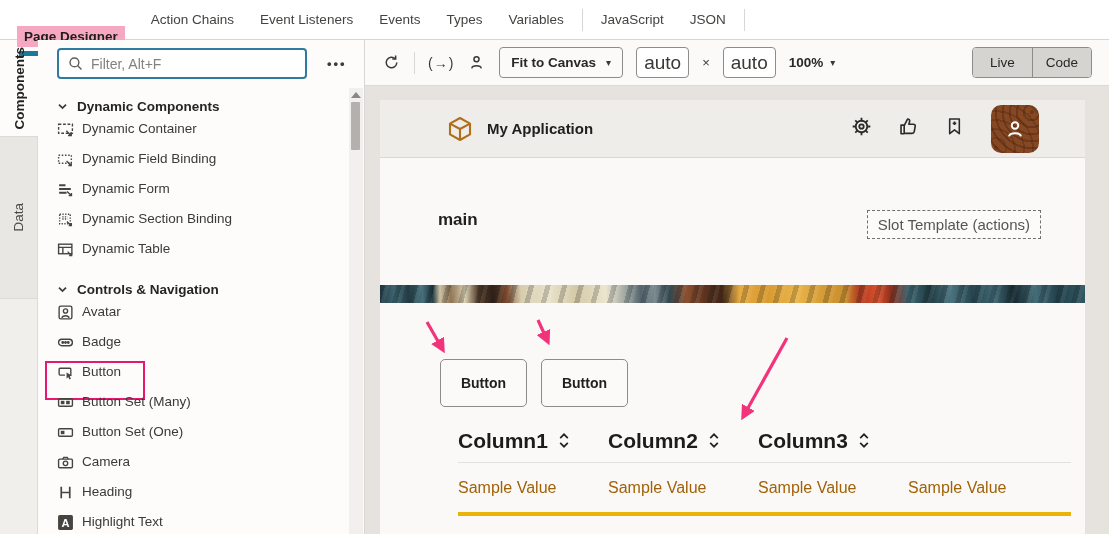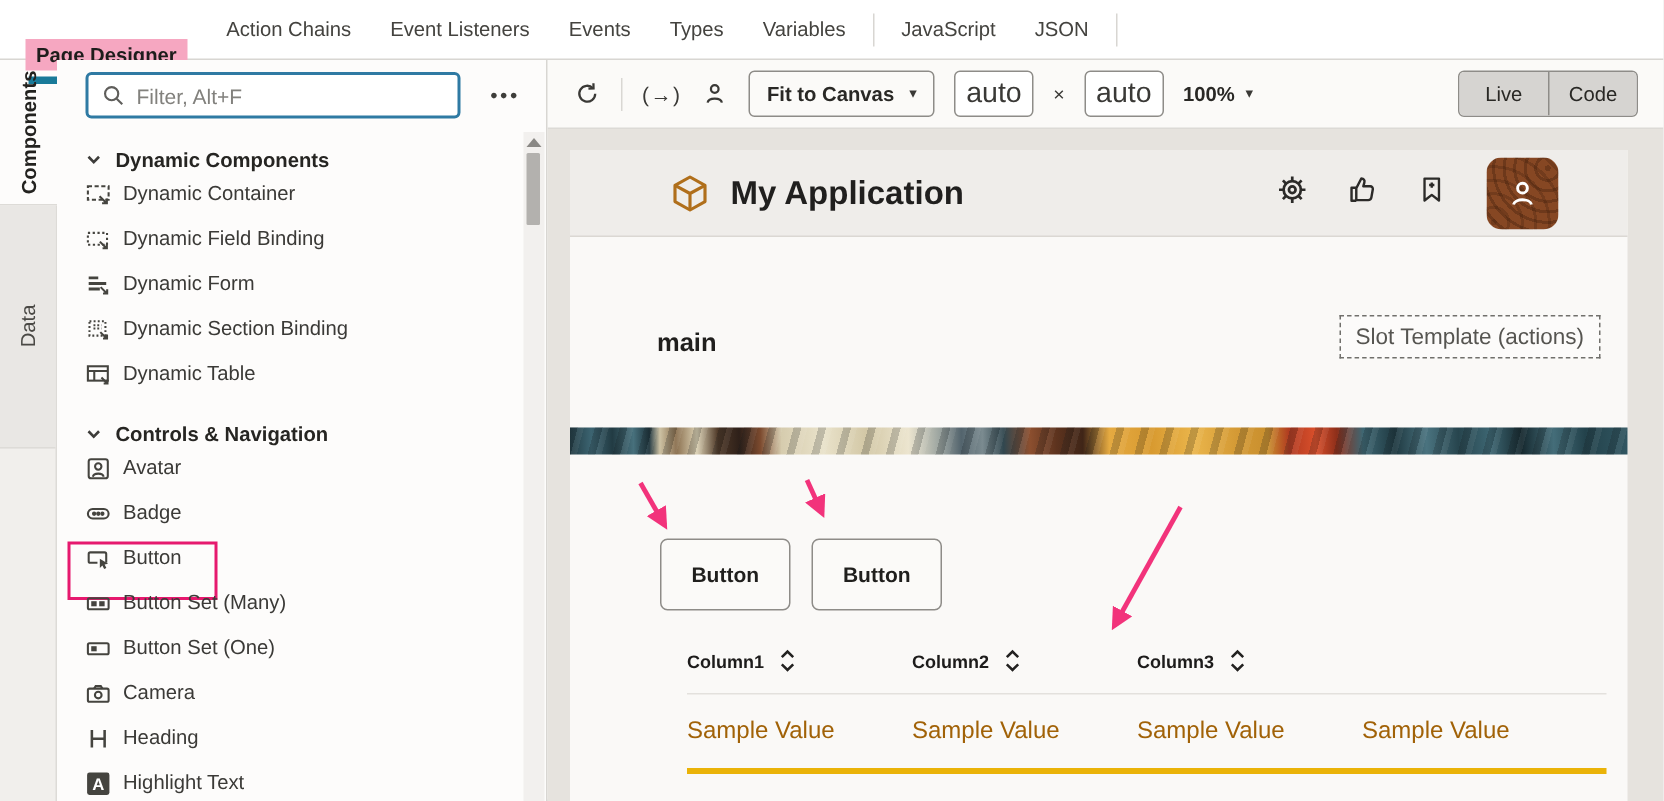--- a/index.html
+++ b/index.html
@@ -61,48 +61,48 @@
   .mode { min-width:59px; padding:0 12px; display:flex; align-items:center; justify-content:center; font-size:13.5px; color:#292825; background:#d6d4d1; border-left:1px solid #8e8c88; cursor:pointer; }
   .mode:first-child { border-left:none; }
   .mode.active { background:#fff; }
   .mode.active .mode-label { background:#f6a7c1; font-weight:700; padding:4px 10px; }
 
   
   .canvas { position:relative; flex:1; background:#e6e3de; padding:14px 19px 0 15px; overflow:hidden; }
   .page { width:705px; height:100%; background:#faf9f7; }
   .appbar { height:58px; background:#efedea; border-bottom:1px solid #dbd8d3; display:flex; align-items:center; padding:0 0 0 66px; }
   .appbar .logo { color:#b06f1b; display:flex; }
-  .app-title { margin-left:13px; font-size:22px; font-weight:700; color:#201f1e; }
+  .app-title { margin-left:13px; font-size:15px; font-weight:700; color:#201f1e; }
   .appbar-right { margin-left:auto; display:flex; align-items:center; gap:24px; color:#2c2b29; padding-right:46px; }
   .avatar { width:48px; height:48px; border-radius:10px; margin-left:2px; display:flex; align-items:center; justify-content:center;
             background:#864723;
             background-image:repeating-radial-gradient(circle at 85% 15%, rgba(46,19,5,.28) 0 2px, rgba(0,0,0,0) 2px 7px),
                              repeating-radial-gradient(circle at 10% 90%, rgba(46,19,5,.22) 0 2px, rgba(0,0,0,0) 2px 9px); }
-  .flow-row { display:flex; align-items:flex-end; justify-content:space-between; margin:52px 18px 0 58px; }
+  .flow-row { display:flex; align-items:flex-start; justify-content:space-between; margin:52px 44px 0 58px; }
   .flow-title { font-size:17px; font-weight:700; color:#201f1d; }
   .slot-box { border:1px dashed #71706c; padding:5px 10px; font-size:15px; color:#565551; background:rgba(255,255,255,.4); }
   .strip { height:18px; margin-top:46px;
     background-image:
       repeating-linear-gradient(105deg, rgba(18,24,27,.20) 0 5px, rgba(255,255,255,.06) 5px 9px, rgba(0,0,0,0) 9px 16px),
       linear-gradient(90deg,
         #223b43 0%, #3c6471 2%, #223b43 4%, #47707c 6%, #1d333b 7.5%,
         #cdc2a4 8.5%, #8a6f4e 10%, #d9cfb2 12%, #4e3827 14%, #2e2019 16%,
         #7c4a2e 18%, #d6ccae 20%, #e9e2ca 24%, #d3c8a6 28%, #ece5cf 32%,
         #9aa39f 35%, #53646d 37%, #7b8b90 39%, #31474f 41%,
         #8c4f2f 43.5%, #5d331e 46%, #3f2517 48.5%,
         #e5aa41 51%, #d89a30 55%, #eab54b 59%, #d49a35 63%, #c98f2e 66%,
         #b03a20 68%, #d94f2b 70.5%, #8e2f1a 72.5%,
         #3e6773 75%, #1f3941 78%, #4a737f 81%, #27454e 84%, #3d6672 87%,
         #16292f 90%, #446d79 93%, #23424b 96%, #315661 100%); }
   .btn-row { display:flex; gap:14px; margin:56px 0 0 60px; }
   .vb-btn { width:87px; height:48px; background:#fbfaf8; border:1px solid #8e8c88; border-radius:5px; font-size:14px; font-weight:700; color:#201f1d; display:flex; align-items:center; justify-content:center; font-family:inherit; cursor:pointer; }
   .vb-table { margin:12px 14px 0 78px; }
   .thead, .trow { display:grid; grid-template-columns:repeat(4,150px); align-items:center; }
   .thead { height:44px; border-bottom:1px solid #e3e1dd; }
-  .th { display:flex; align-items:center; gap:10px; font-size:12px; font-weight:700; color:#1d1c1b; }
+  .th { display:flex; align-items:center; gap:10px; font-size:21px; font-weight:700; color:#1d1c1b; }
   .th svg { color:#232221; }
   .trow { height:53px; font-size:16px; color:#a16207; border-bottom:4px solid #eab308; }
 
   .arrows { position:absolute; left:0; top:0; pointer-events:none; }
 </style>
 </head>
 <body>
 
 <div class="app">
 

